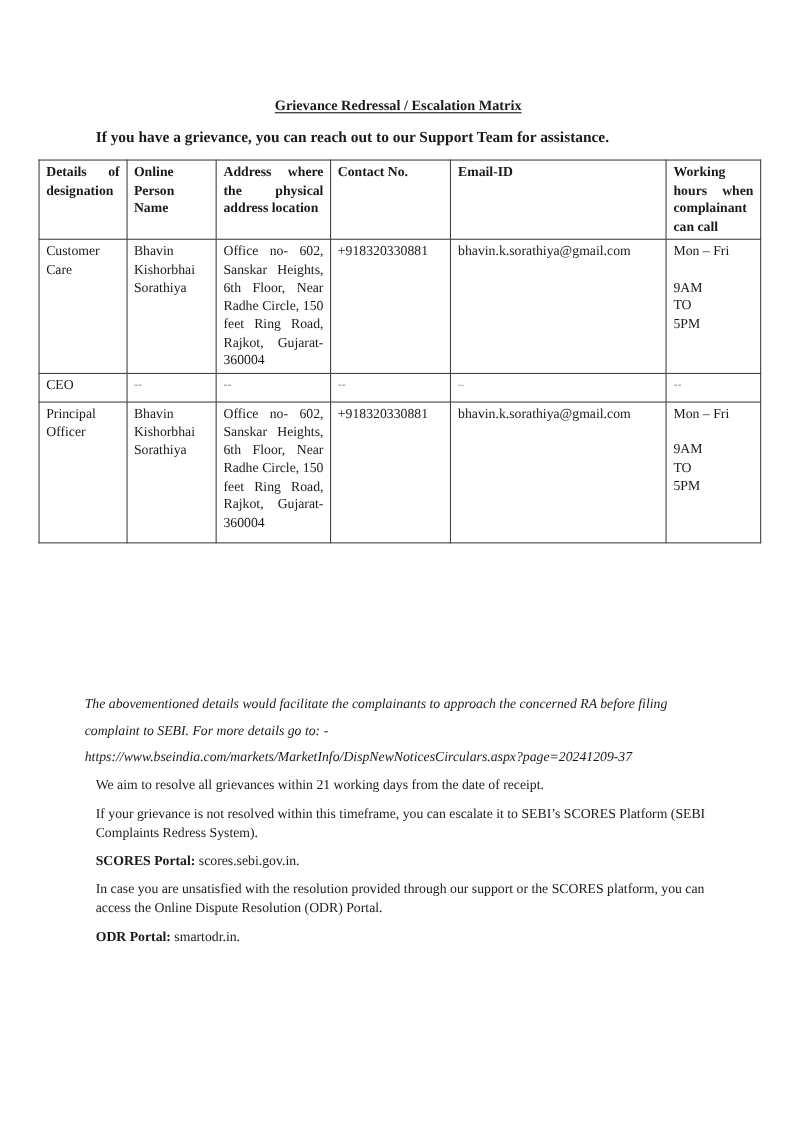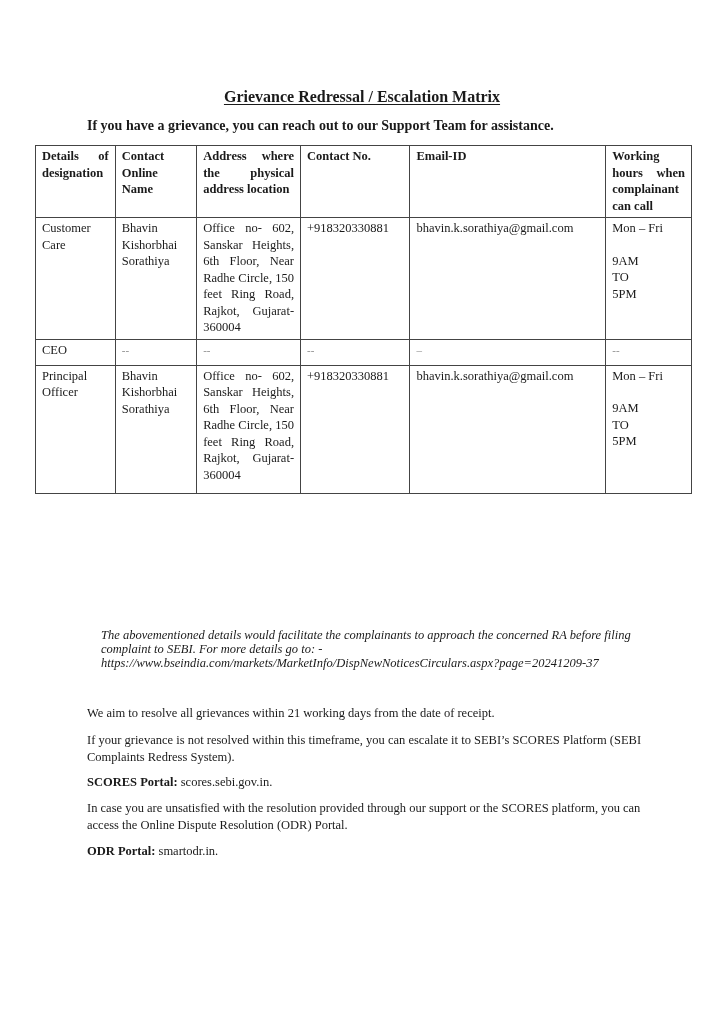--- a/index.html
+++ b/index.html
@@ -15,21 +15,21 @@
     font-family: "Liberation Serif", "DejaVu Serif", serif;
     color: #1a1a1a;
   }
   .title {
     position: absolute;
     top: 88px;
     left: 0;
     width: 724px;
     text-align: center;
     font-weight: bold;
-    font-size: 16px;
+    font-size: 13px;
     text-decoration: underline;
     text-underline-offset: 2px;
   }
   .subtitle {
     position: absolute;
     top: 118px;
     left: 87px;
     font-weight: bold;
     font-size: 14px;
   }
@@ -65,25 +65,25 @@
   tr.r-hcc td { height: 52px; }
   tr.r-co td { height: 41px; }
   tr.r-ceo td { height: 20px; }
   tr.r-po td { height: 122px; }
   .hours-line { display: block; }
   .hours-gap { display: block; height: 16px; }
   .hours-split { display: flex; justify-content: space-between; flex-direction: column; }
   .italic-block {
     position: absolute;
     top: 628px;
-    left: 101px;
+    left: 77px;
     width: 560px;
     font-style: italic;
     font-size: 12.5px;
-    line-height: 14px;
+    line-height: 24px;
   }
   .para {
     position: absolute;
     left: 87px;
     width: 560px;
     font-size: 12.5px;
     line-height: 16.5px;
   }
   .p1 { top: 705px; }
   .p2 { top: 732px; }
@@ -95,21 +95,21 @@
 </head>
 <body>
 
 <div class="title">Grievance Redressal / Escalation Matrix</div>
 <div class="subtitle">If you have a grievance, you can reach out to our Support Team for assistance.</div>
 
 <table class="matrix">
   <thead>
     <tr>
       <th class="c1 just">Details of designation</th>
-      <th class="c2">Contact Online Name</th>
+      <th class="c2">Online Person Name</th>
       <th class="c3 just">Address where the physical address location</th>
       <th class="c4">Contact No.</th>
       <th class="c5">Email-ID</th>
       <th class="c6 just">Working hours when complainant can call</th>
     </tr>
   </thead>
   <tbody>
     <tr class="r-cc">
       <td>Customer Care</td>
       <td>Bhavin Kishorbhai Sorathiya</td>

